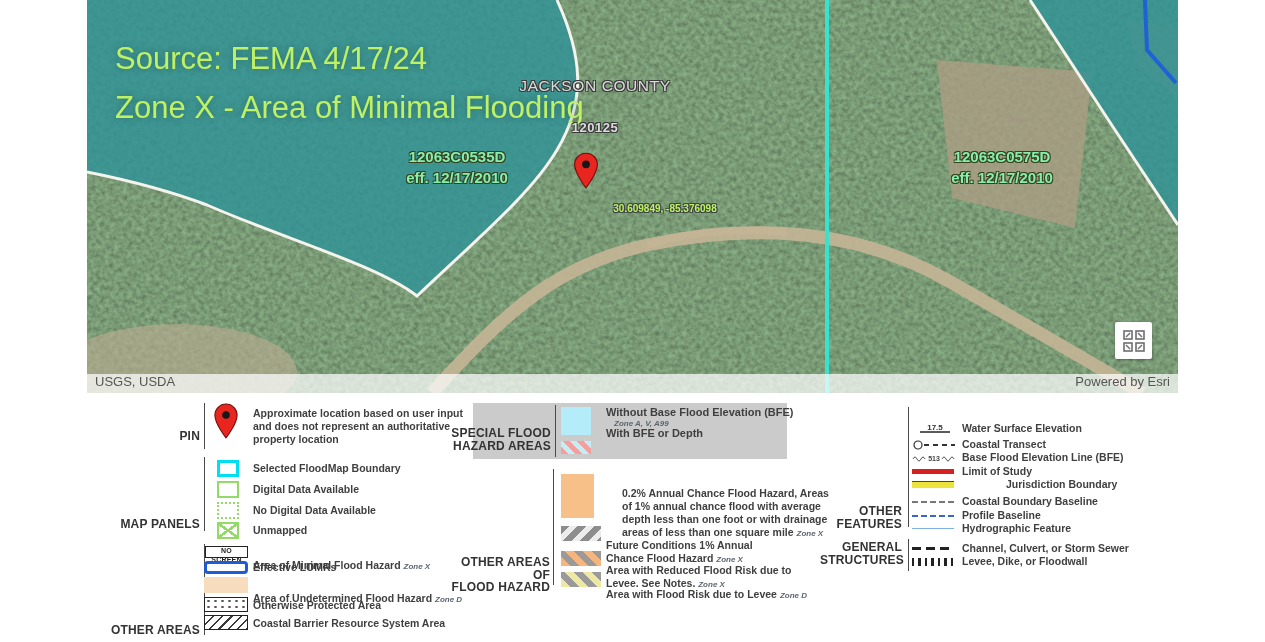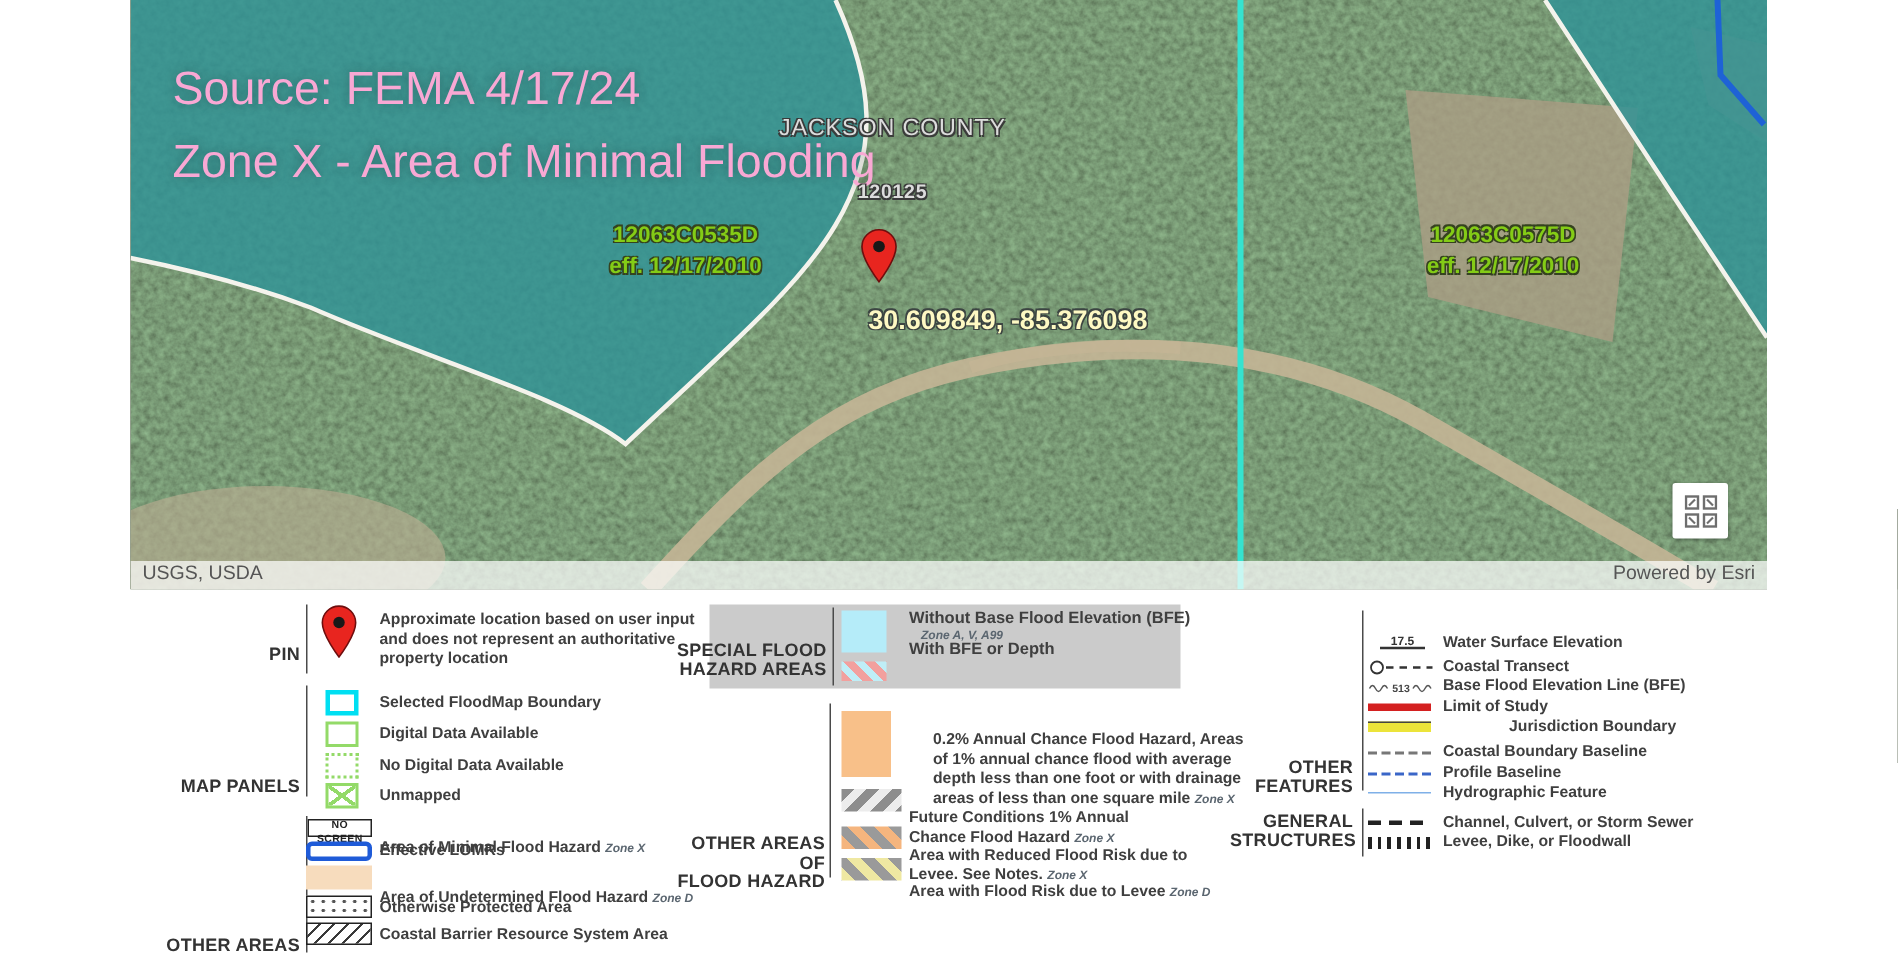--- a/index.html
+++ b/index.html
@@ -3,33 +3,33 @@
 <meta charset="utf-8">
 <style>
   html,body{margin:0;padding:0;}
   body{width:1265px;height:642px;position:relative;background:#fff;
        font-family:"Liberation Sans",sans-serif;overflow:hidden;}
   .abs{position:absolute;}
 
   
   .map{position:absolute;left:87px;top:0;width:1091px;height:393px;overflow:hidden;background:#46543c;}
   .map svg.base{position:absolute;left:0;top:0;}
-  .src-text{position:absolute;left:28px;top:34px;color:#f9a8d4;font-size:31px;font-weight:400;
+  .src-text{position:absolute;left:28px;top:34px;color:#bef264;font-size:31px;font-weight:400;
             line-height:49px;text-shadow:0 0 7px rgba(20,40,40,.35);white-space:pre-line;}
   .county{position:absolute;left:398px;top:77px;width:220px;text-align:center;font-size:15.5px;
           font-weight:400;letter-spacing:.6px;color:#dcdcdc;
           text-shadow:-1px -1px 0 #3a3a3a,1px -1px 0 #3a3a3a,-1px 1px 0 #3a3a3a,1px 1px 0 #3a3a3a;}
   .county-code{position:absolute;left:398px;top:120px;width:220px;text-align:center;font-size:13px;
           font-weight:700;letter-spacing:.5px;color:#dcdcdc;
           text-shadow:-1px -1px 0 #3a3a3a,1px -1px 0 #3a3a3a,-1px 1px 0 #3a3a3a,1px 1px 0 #3a3a3a;}
   .panel-label{position:absolute;width:190px;text-align:center;font-size:15px;font-weight:700;
-          line-height:21px;color:#84cc16;white-space:pre-line;
+          line-height:21px;color:#86efac;white-space:pre-line;
           text-shadow:-1px -1px 0 #35421f,1px -1px 0 #35421f,-1px 1px 0 #35421f,1px 1px 0 #35421f;}
-  .coords{position:absolute;left:478px;top:203px;width:200px;text-align:right;font-size:18px;
-          font-weight:700;color:#fef9c3;
+  .coords{position:absolute;left:478px;top:203px;width:200px;text-align:center;font-size:10px;
+          font-weight:700;color:#bef264;
           text-shadow:-1px -1px 0 #3c4442,1px -1px 0 #3c4442,-1px 1px 0 #3c4442,1px 1px 0 #3c4442;}
   .map-pin{position:absolute;left:486px;top:152px;width:26px;height:37px;cursor:pointer;}
   .esri-widget{position:absolute;left:1028px;top:322px;width:37px;height:37px;background:#fff;
           border-radius:2px;box-shadow:0 1px 3px rgba(0,0,0,.35);display:flex;align-items:center;
           justify-content:center;cursor:pointer;}
   .attribution{position:absolute;left:0;right:0;bottom:0;height:19px;
           background:rgba(255,255,255,.72);display:flex;justify-content:space-between;
           align-items:flex-start;font-size:13px;color:#555;padding:0 8px;}
 
   

